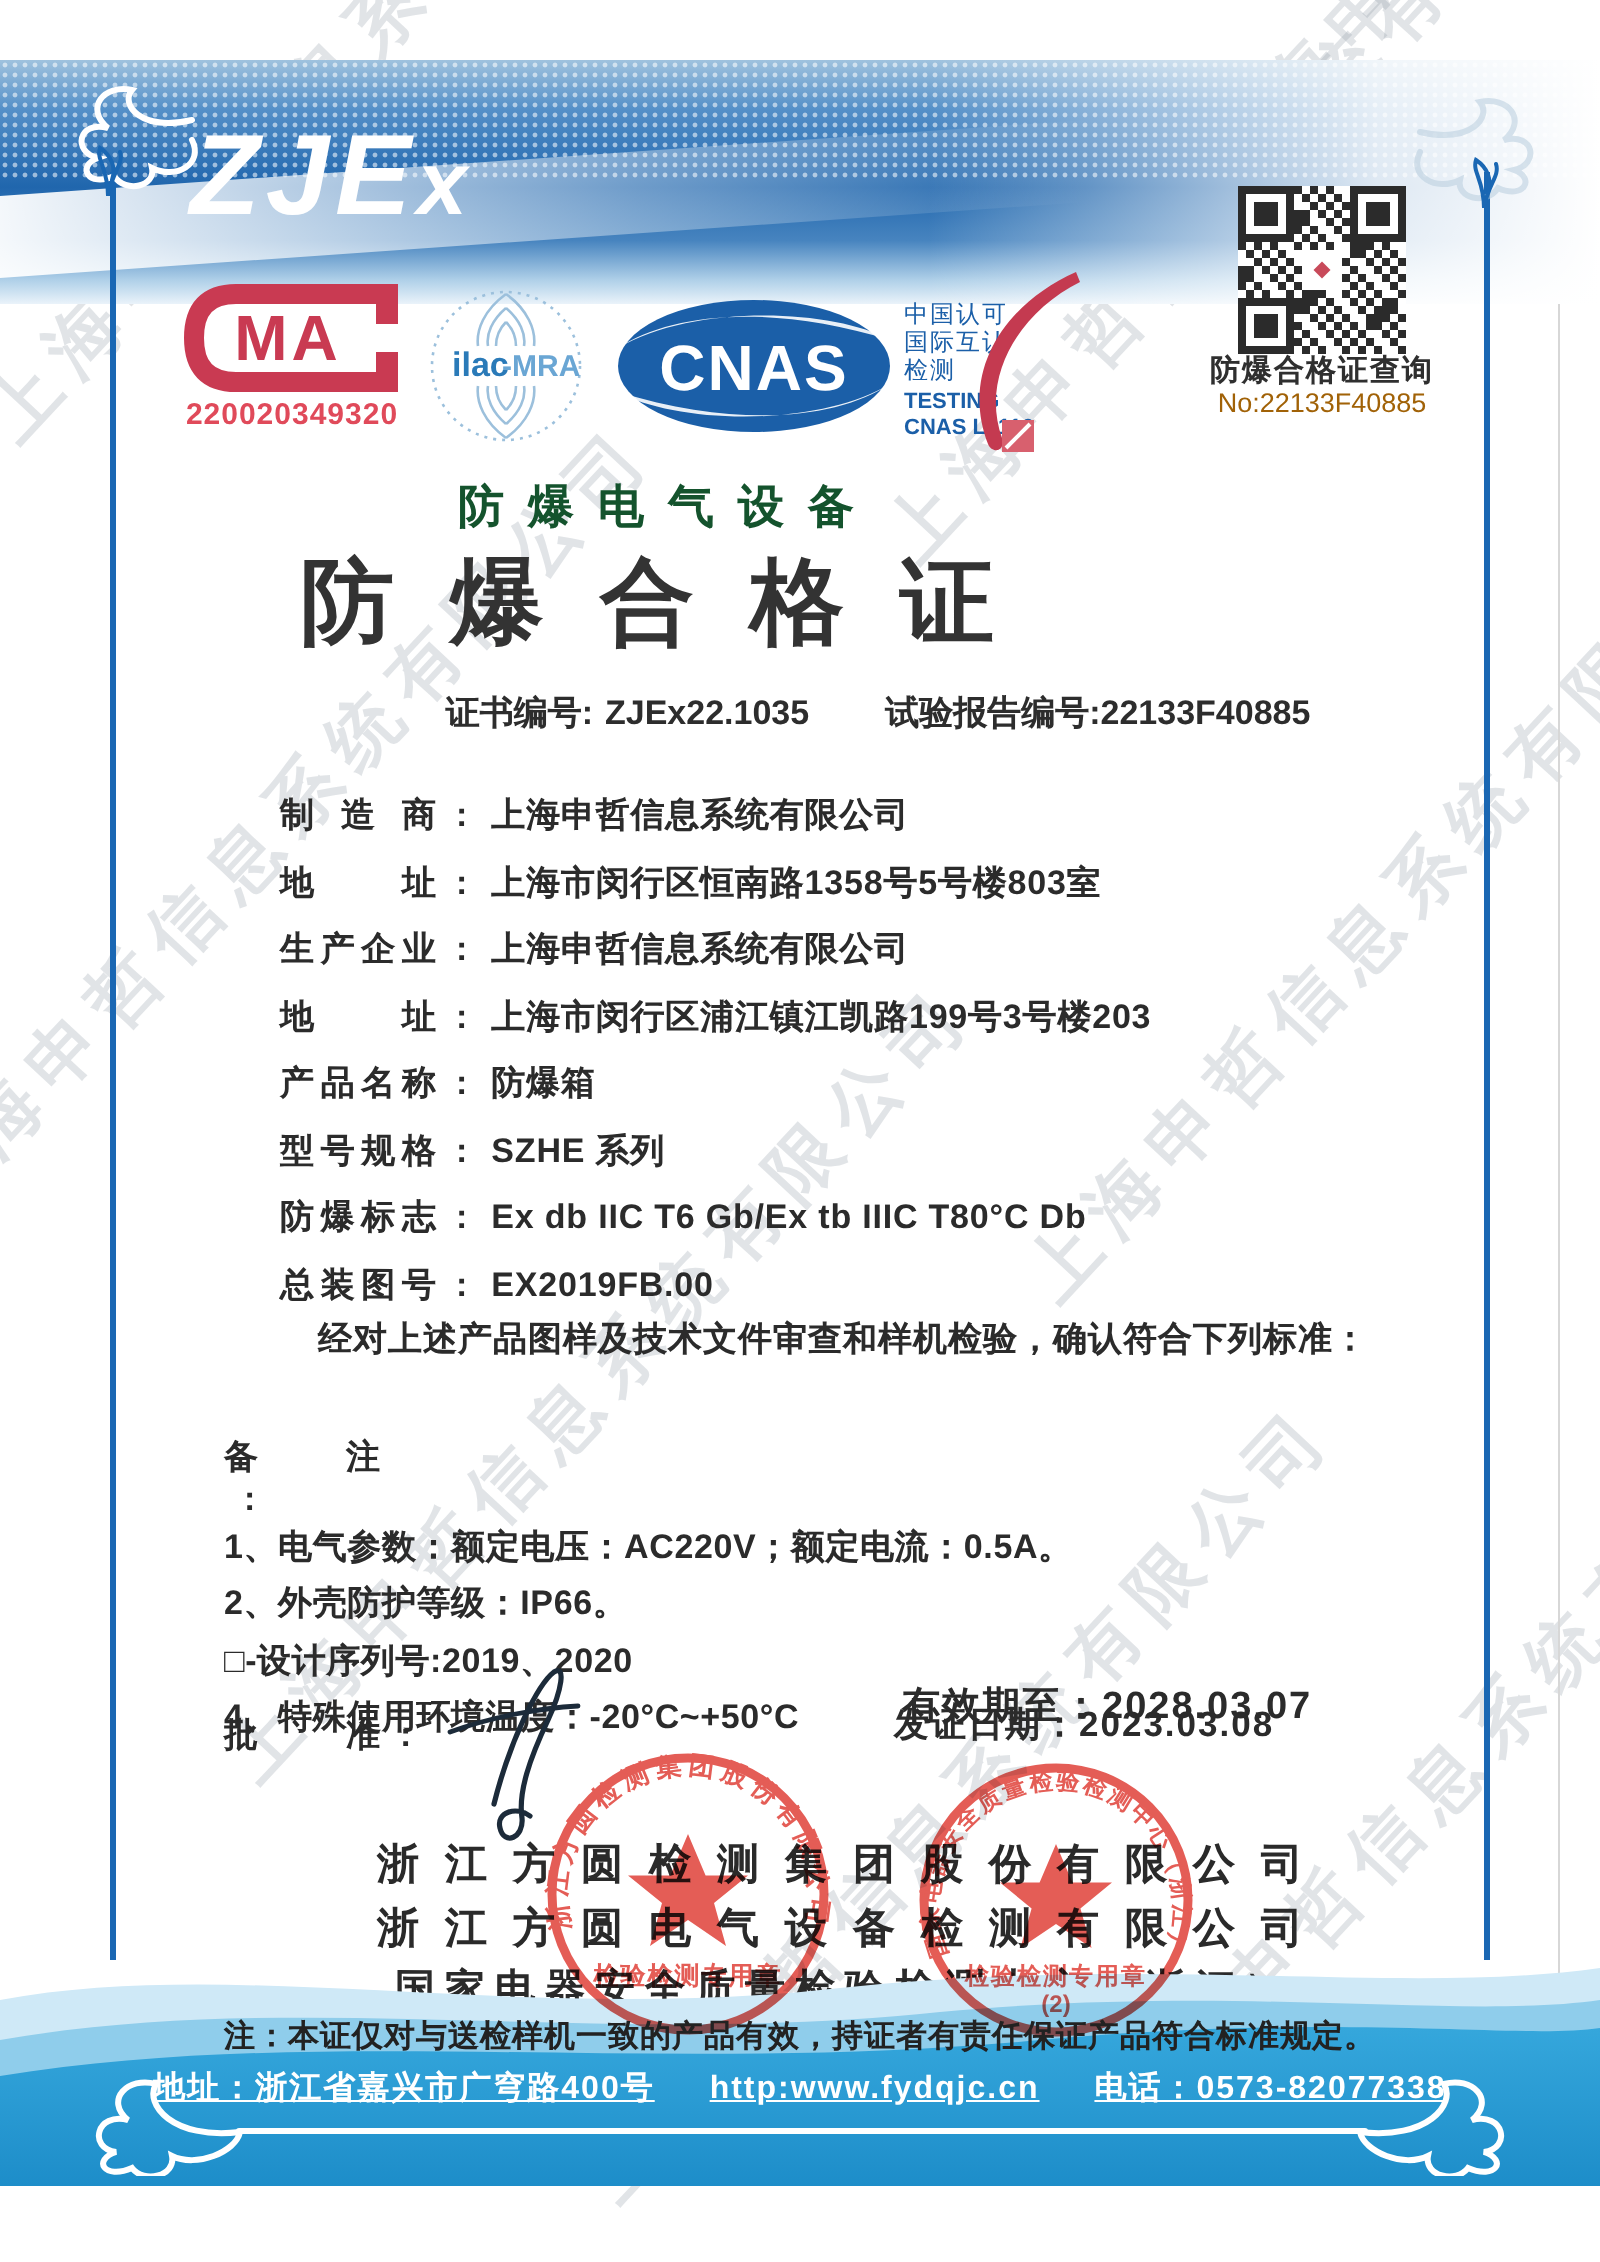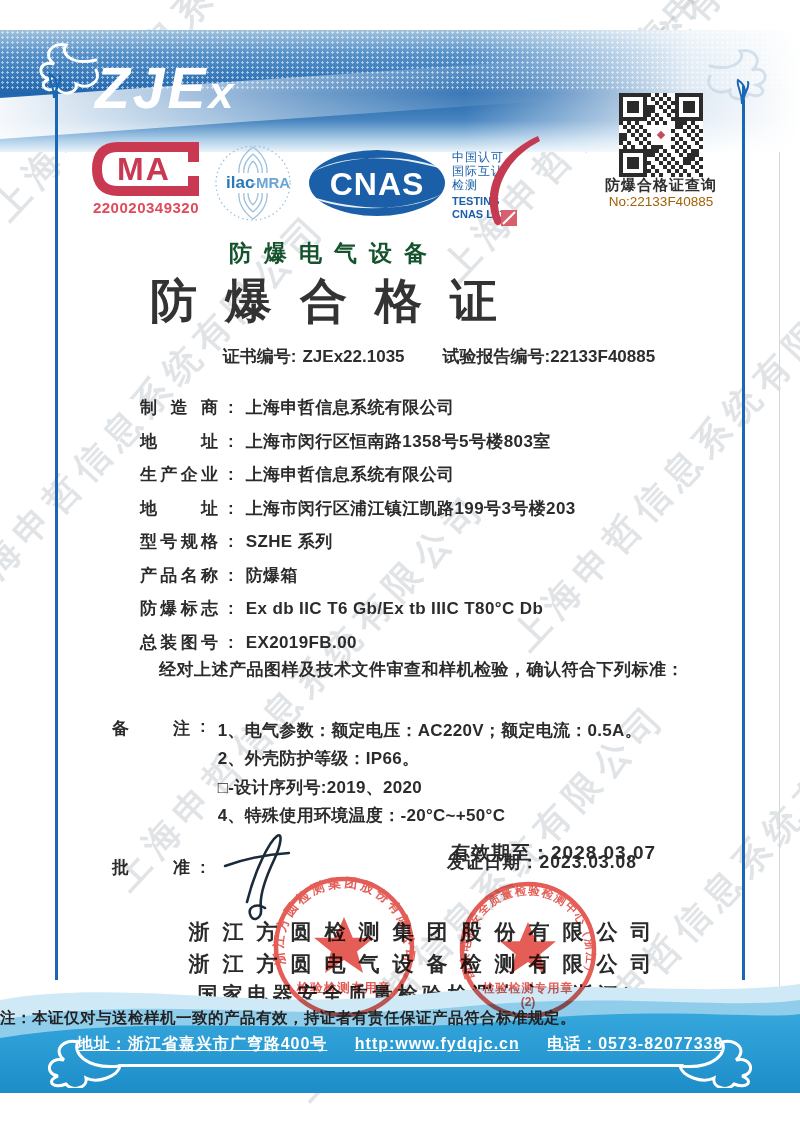--- a/index.html
+++ b/index.html
@@ -50,35 +50,35 @@
   .certline .gap{display:inline-block;width:38px;}
   .certline .lv{margin-left:6px;font-weight:700;}
   
   .fields{position:absolute;left:112px;top:397px;width:580px;z-index:3;margin-left:28px;}
   .frow{margin-bottom:12.5px;font-size:17px;line-height:21px;}
   .flabel{display:inline-block;width:78px;text-align:justify;text-align-last:justify;font-weight:700;color:#2b2b2b;}
   .fcolon{display:inline-block;margin:0 12px 0 10px;font-weight:700;}
   .fvalue{font-weight:600;color:#2b2b2b;letter-spacing:.4px;}
   .statement{position:absolute;left:112px;top:658px;font-size:17px;font-weight:700;z-index:3;letter-spacing:.5px;margin-left:47px;}
   .standards{position:absolute;left:200px;top:688px;font-size:17px;font-weight:600;z-index:3;letter-spacing:.3px;}
-  .remark{position:absolute;left:112px;top:717px;display:flex;z-index:3;font-size:17px;}
+  .remark{position:absolute;left:112px;top:717px;display:flex;z-index:3;font-size:17px;flex-direction:column;}
   .remark .lines div{line-height:28.4px;font-weight:600;letter-spacing:.3px;}
   .approve{position:absolute;left:112px;top:856px;font-size:17px;z-index:3;}
   .sig{position:absolute;left:213px;top:830px;z-index:5;}
   .issue{position:absolute;left:447px;top:850px;font-size:17.5px;font-weight:700;z-index:3;letter-spacing:1px;}
   .valid{position:absolute;left:451px;top:840px;font-size:19px;font-weight:700;z-index:3;letter-spacing:1px;}
   
   .issuer{position:absolute;left:110px;width:620px;text-align:center;z-index:3;font-weight:700;color:#2a2a2a;}
   .issuer span{display:inline-block;}
   .iss1{top:918px;font-size:21px}.iss1 span{letter-spacing:13px;margin-right:-13px}
   .iss2{top:950px;font-size:21px}.iss2 span{letter-spacing:13px;margin-right:-13px}
   .iss3{top:981px;font-size:20px}.iss3 span{letter-spacing:5px;margin-right:-5px}
   .stamp{position:absolute;z-index:6;mix-blend-mode:multiply;opacity:.85;}
   .stamp1{left:271px;top:874px}.stamp2{left:457px;top:879px}
-  .note{position:absolute;left:0;top:1008px;width:800px;z-index:7;
+  .note{position:absolute;left:0;top:1008px;width:800px;text-align:center;z-index:7;
         font-size:15.5px;font-weight:700;color:#222;letter-spacing:.5px;}
   
   .bband{position:absolute;left:0;top:972px;z-index:4;}
   .footerline{position:absolute;left:0;top:1034px;width:800px;text-align:center;z-index:8;color:#fff;
               font-size:16px;font-weight:700;letter-spacing:1px;}
   .footerline span{margin:0 11px;text-decoration:underline;}
   .wline{position:absolute;left:118px;top:1064px;width:566px;height:2.5px;background:#fff;z-index:8;border-radius:2px;}
   .flr{position:absolute;z-index:8;}
   .flr-l{left:38px;top:1034px}.flr-r{left:678px;top:1034px;transform:scaleX(-1);}
   .corner{position:absolute;z-index:3;}
@@ -329,24 +329,24 @@
     <div class="frow">
       <span class="flabel">地址</span><span class="fcolon">:</span><span class="fvalue">上海市闵行区恒南路1358号5号楼803室</span>
     </div>
     <div class="frow">
       <span class="flabel">生产企业</span><span class="fcolon">:</span><span class="fvalue">上海申哲信息系统有限公司</span>
     </div>
     <div class="frow">
       <span class="flabel">地址</span><span class="fcolon">:</span><span class="fvalue">上海市闵行区浦江镇江凯路199号3号楼203</span>
     </div>
     <div class="frow">
+      <span class="flabel">产品名称</span><span class="fcolon">:</span><span class="fvalue">防爆箱</span>
+    </div>
+    <div class="frow">
       <span class="flabel">型号规格</span><span class="fcolon">:</span><span class="fvalue">SZHE 系列</span>
-    </div>
-    <div class="frow">
-      <span class="flabel">产品名称</span><span class="fcolon">:</span><span class="fvalue">防爆箱</span>
     </div>
     <div class="frow">
       <span class="flabel">防爆标志</span><span class="fcolon">:</span><span class="fvalue">Ex db IIC T6 Gb/Ex tb IIIC T80°C Db</span>
     </div>
     <div class="frow">
       <span class="flabel">总装图号</span><span class="fcolon">:</span><span class="fvalue">EX2019FB.00</span>
     </div>
   </div>
 
   <div class="statement">经对上述产品图样及技术文件审查和样机检验，确认符合下列标准：</div>

